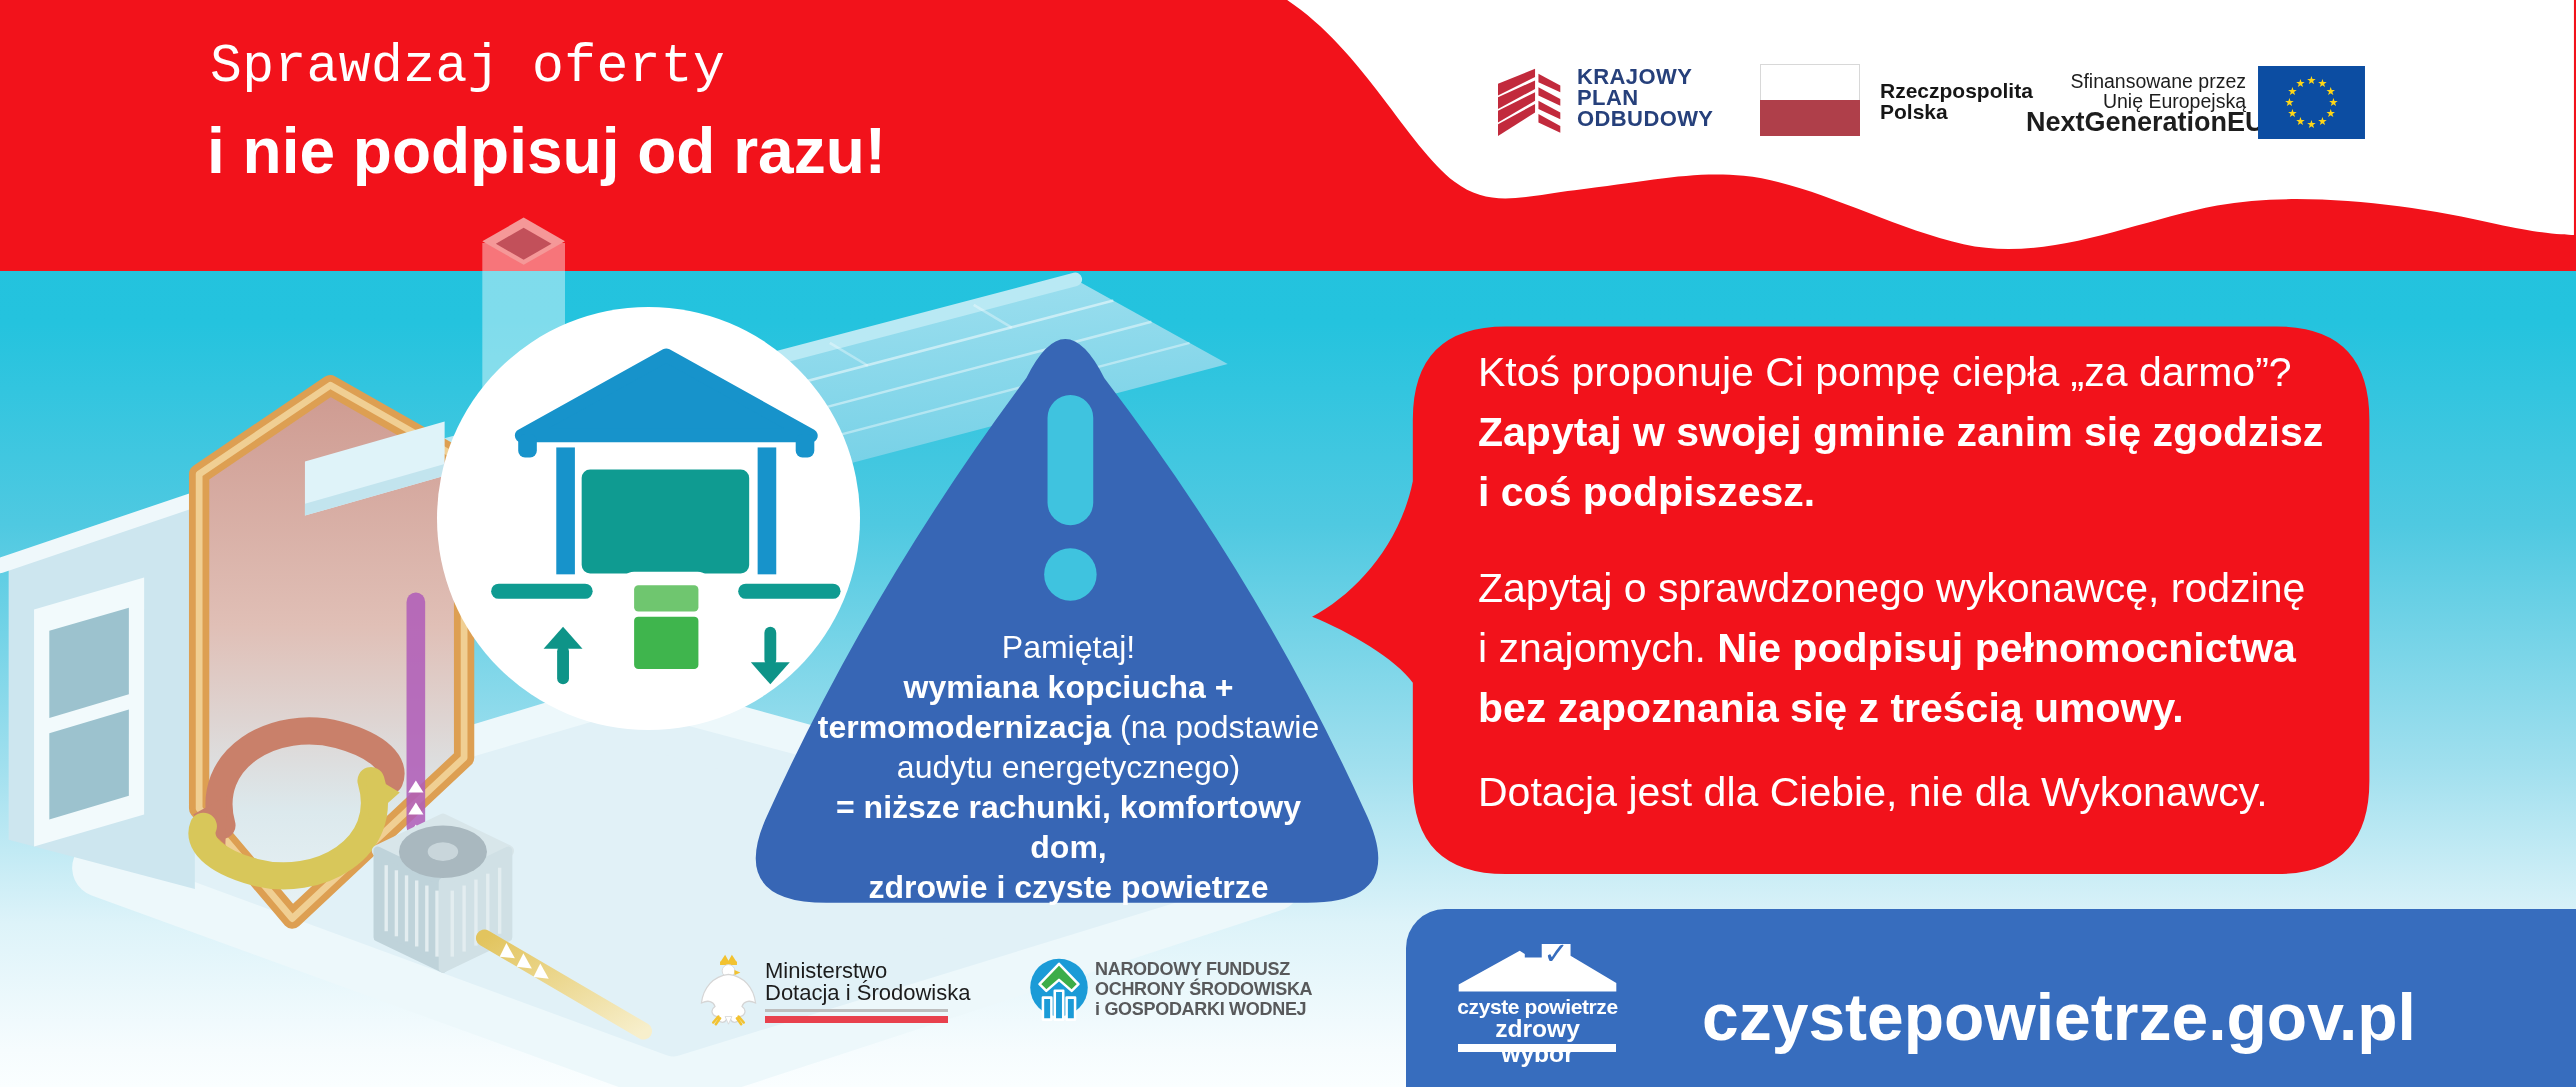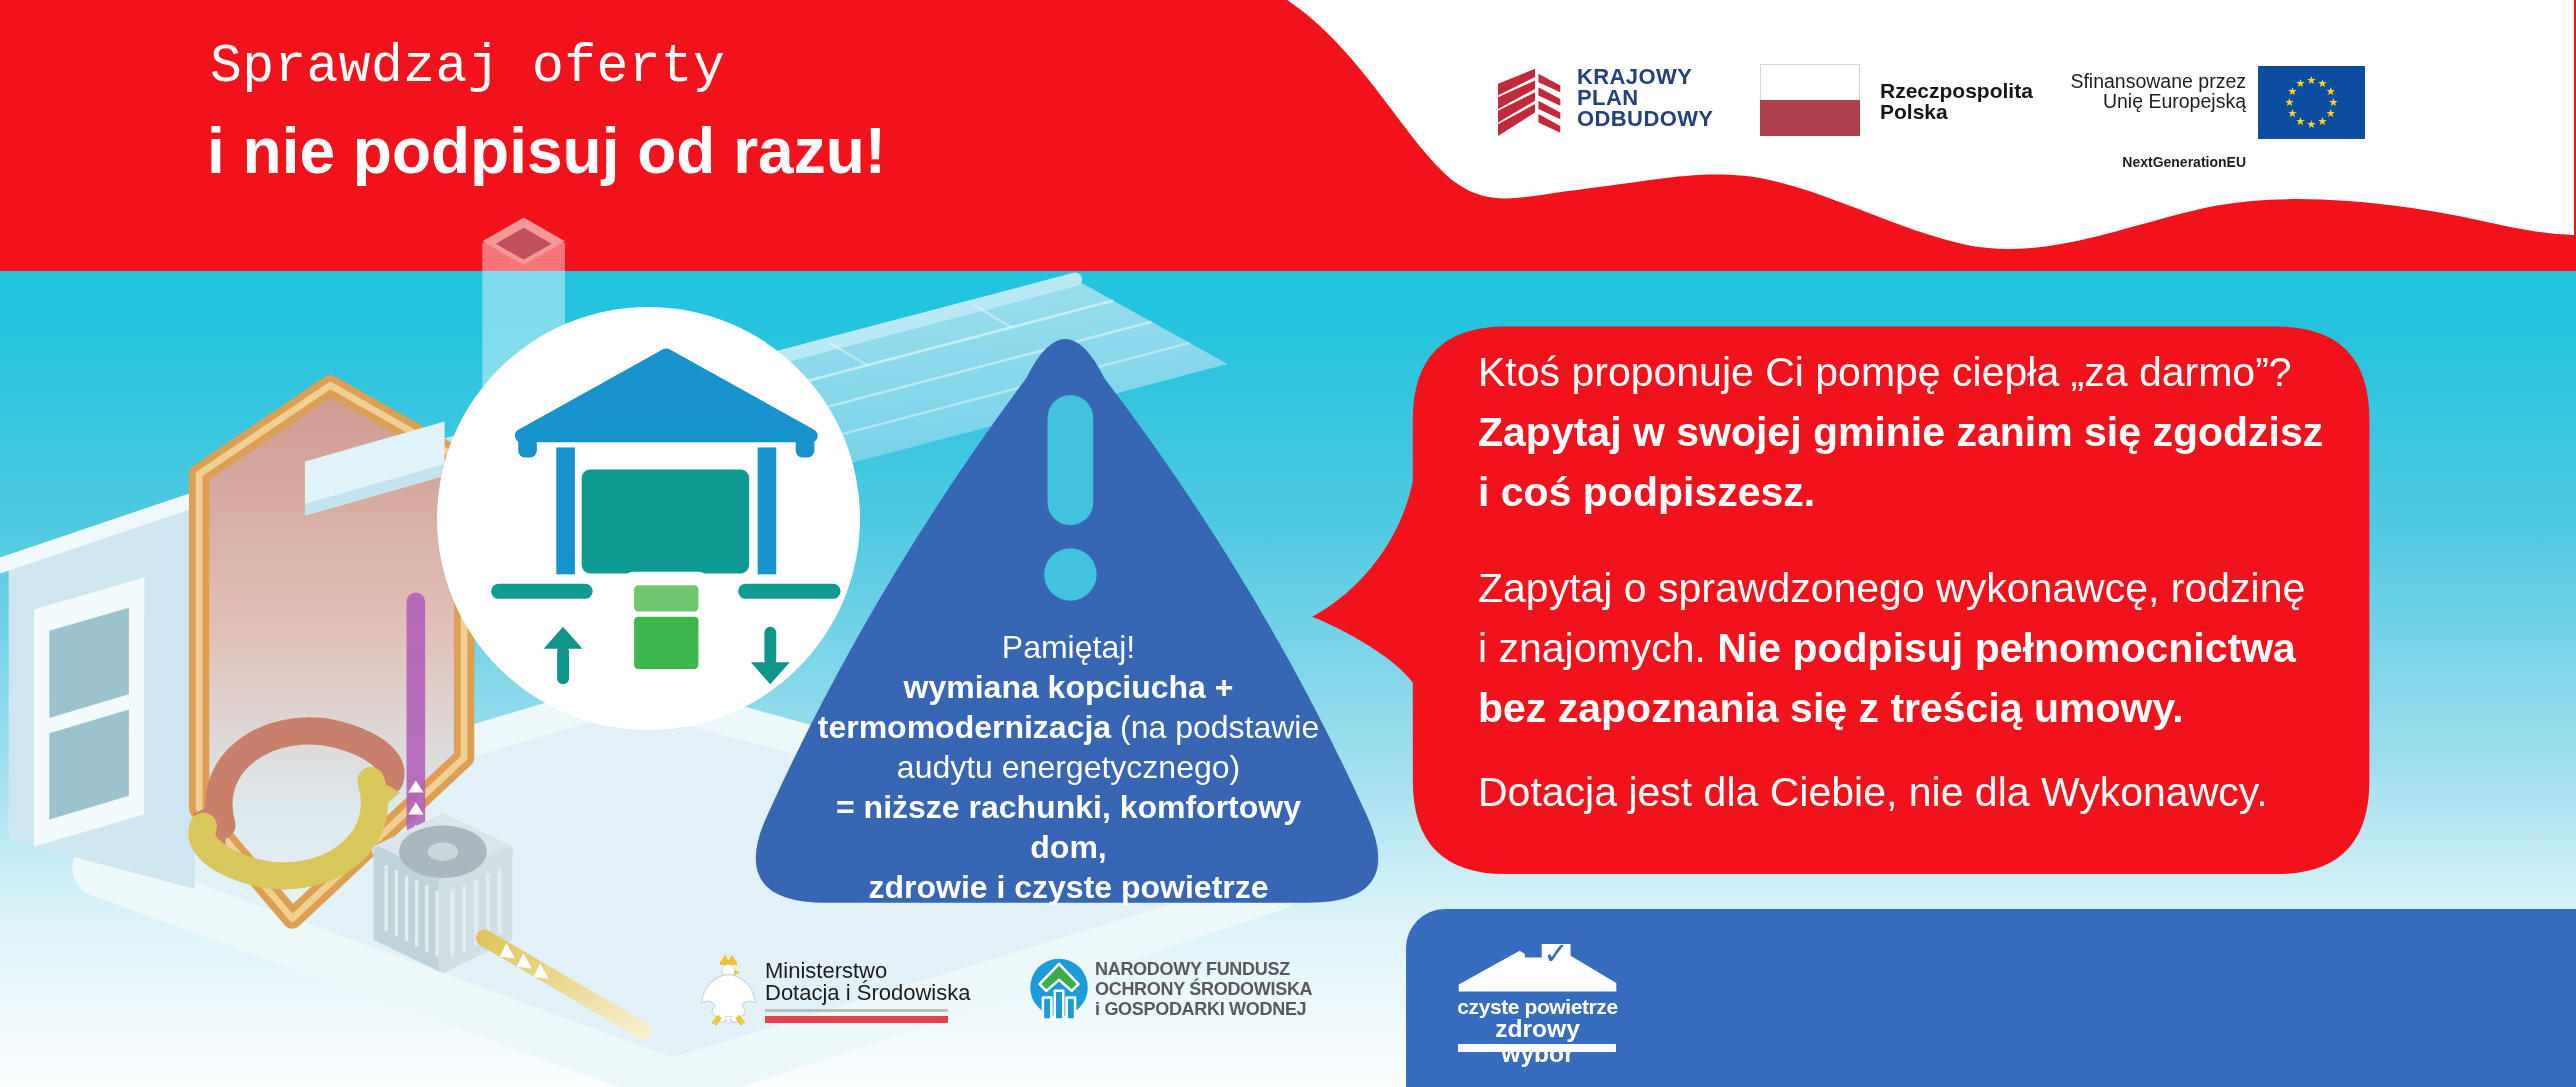--- a/index.html
+++ b/index.html
@@ -16,21 +16,21 @@
   .hdr-l1{left:210px;top:37px;font-size:53px;line-height:61px;color:#fff;font-weight:400;letter-spacing:0.4px;font-family:Liberation Mono, monospace;}
   .hdr-l2{left:207px;top:112px;font-size:64px;line-height:78px;color:#fff;font-weight:700;}
 
   
   .kpo-text{left:1577px;top:66px;color:var(--kpo-navy,#26407B);font-weight:700;font-size:22px;line-height:21px;letter-spacing:0.4px;}
   .pl-flag{left:1760px;top:64px;width:100px;height:71px;}
   .pl-flag .w{width:98px;height:35px;background:#fff;border:0.8px solid #D8D8D8;border-bottom:none;}
   .pl-flag .r{width:100px;height:36px;background:var(--flag-crimson,#AF3F4A);}
   .pl-text{left:1880px;top:80px;font-size:21px;line-height:21px;font-weight:700;color:#161616;}
   .eu-text{left:2026px;top:71px;width:220px;text-align:right;color:#1d1d1d;font-size:19.5px;line-height:20.3px;}
-  .eu-text .b{font-size:14px;font-weight:700;margin-top:40px;}
+  .eu-text .b{font-size:27px;font-weight:700;}
 
   
   .tri-text{left:806px;top:627px;width:525px;text-align:center;color:#fff;font-size:32px;line-height:40px;}
   .bubble-text{left:1478px;top:342px;width:855px;color:#fff;font-size:41px;line-height:60px;}
   .bubble-text .p2{margin-top:36px;}
   .bubble-text .p3{margin-top:24px;}
   .b{font-weight:700;}
 
   
   .circle{left:437px;top:307px;width:423px;height:423px;border-radius:50%;background:#fff;}
@@ -288,20 +288,21 @@
 
   <div class="abs blue-bar"></div>
 
   <svg class="abs" style="left:1457px;top:942px" width="161" height="53" viewBox="0 0 190 62">
     <path d="M2,58 L2,50 L74,10 L80,14 L80,18 L100,18 L100,2 L134,2 L134,16 L188,48 L188,58 Z" fill="#fff"></path>
     <text x="117" y="26" font-size="36" font-weight="bold" text-anchor="middle" fill="var(--bar-blue,#376DBE)" font-family="'DejaVu Sans',sans-serif">✓</text>
   </svg>
   <div class="abs cp-l1">czyste powietrze</div>
   <div class="abs cp-l2">zdrowy wybór</div>
   <div class="abs cp-bar"></div>
+  <div class="abs cp-url">czystepowietrze.gov.pl</div>
 
   <svg class="abs" style="left:698px;top:954px" width="61" height="71" viewBox="0 0 72 84">
     <rect x="26" y="9" width="20" height="4" fill="#F2C230"></rect>
     <path d="M26,10 L32,1 L36,8 L40,1 L46,10 Z" fill="#F2C230"></path>
     <circle cx="36" cy="20" r="7.5" fill="#fff" stroke="#D5D5D5"></circle>
     <path d="M43,19 L50,22 L43,25 Z" fill="#F2C230"></path>
     <path d="M36,24 C18,26 6,40 4,58 C12,54 18,56 20,62 C14,66 16,74 24,74 C22,80 30,84 34,77 C35,79 37,79 38,77 C42,84 50,80 48,74 C56,74 58,66 52,62 C54,56 60,54 68,58 C66,40 54,26 36,24 Z" fill="#fff" stroke="#D5D5D5" stroke-width="1.5"></path>
     <path d="M32,74 L36,83 L40,74 Z" fill="#fff" stroke="#D5D5D5"></path>
     <path d="M24,74 L18,81 M26,76 L21,83" stroke="#F2C230" stroke-width="3" stroke-linecap="round"></path>
     <path d="M48,74 L54,81 M46,76 L51,83" stroke="#F2C230" stroke-width="3" stroke-linecap="round"></path>

